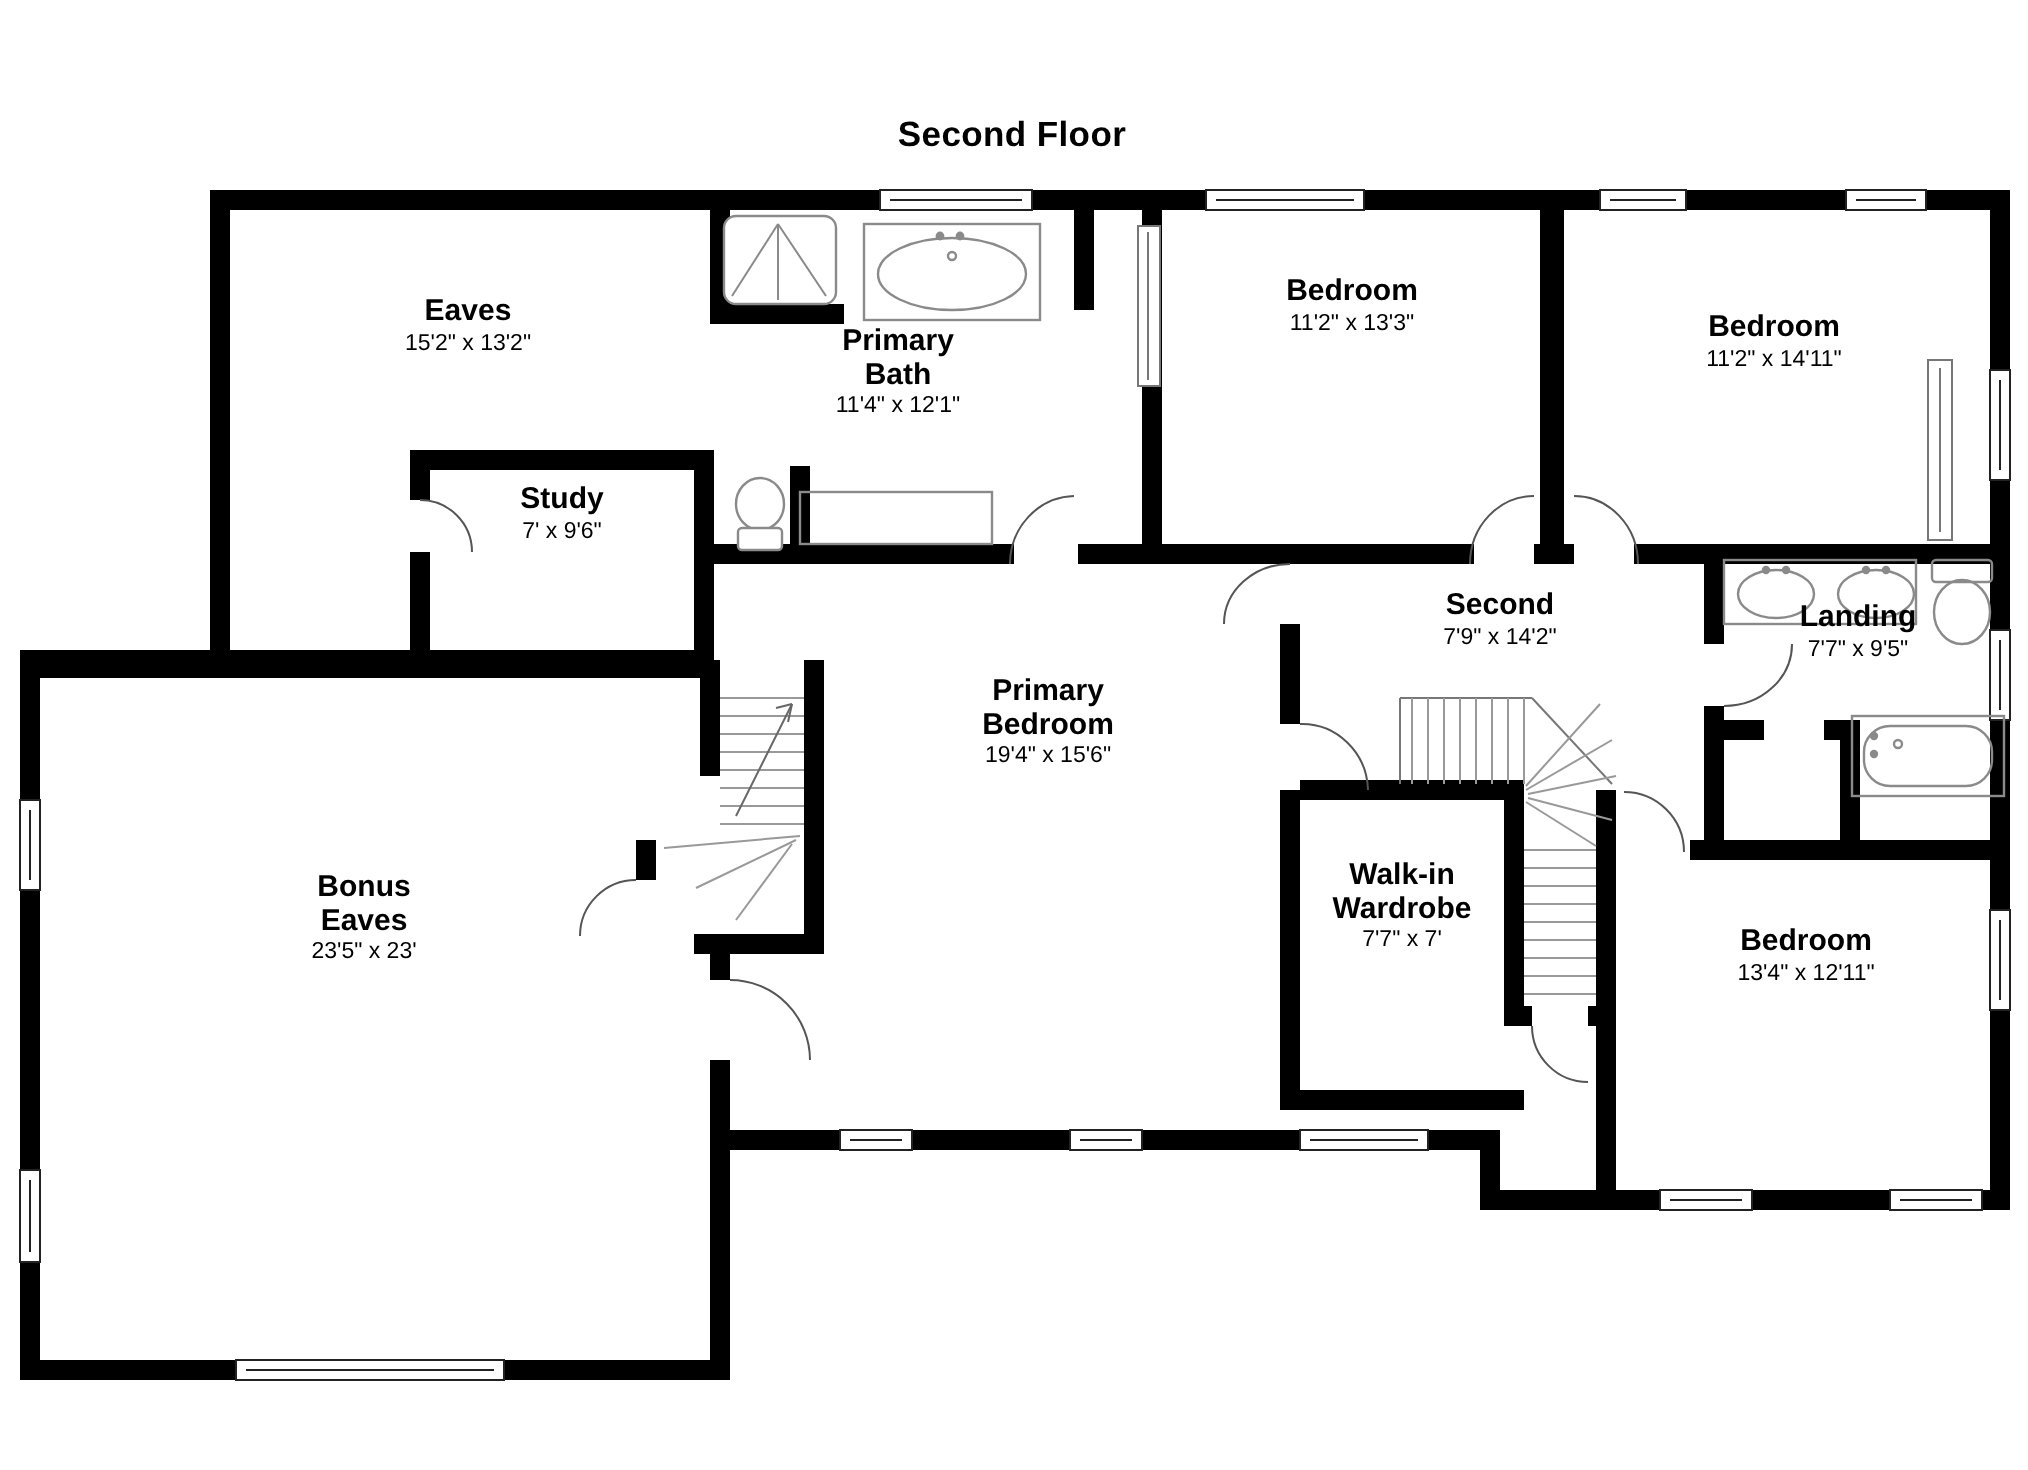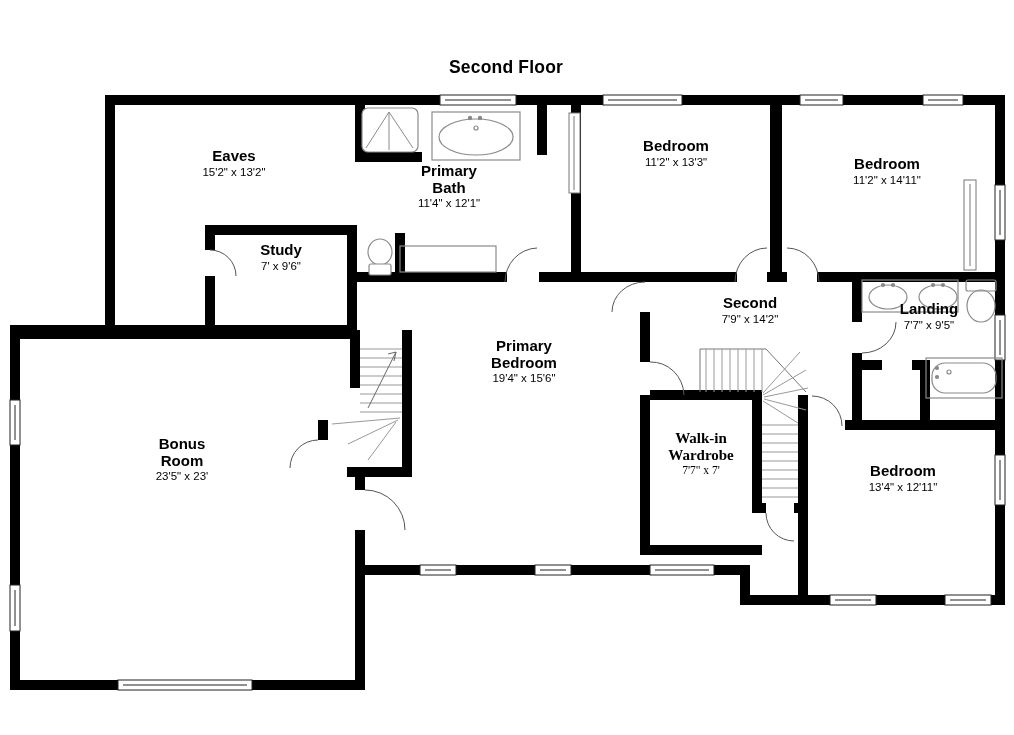--- a/index.html
+++ b/index.html
@@ -226,27 +226,27 @@
     </div>
     <div class="room-label" style="left: 929px; top: 301px;">
       <div class="rname">Landing</div>
       <div class="rdim">7'7" x 9'5"</div>
     </div>
     <div class="room-label" style="left: 524px; top: 338px;">
       <div class="rname">Primary
 Bedroom</div>
       <div class="rdim">19'4" x 15'6"</div>
     </div>
-    <div class="room-label" style="left: 701px; top: 430px; font-family: Liberation Serif, serif;">
+    <div class="room-label" style="left: 701px; top: 430px;">
       <div class="rname">Walk-in
 Wardrobe</div>
       <div class="rdim">7'7" x 7'</div>
     </div>
     <div class="room-label" style="left: 182px; top: 436px;">
       <div class="rname">Bonus
-Room</div>
+Eaves</div>
       <div class="rdim">23'5" x 23'</div>
     </div>
     <div class="room-label" style="left: 903px; top: 463px;">
       <div class="rname">Bedroom</div>
       <div class="rdim">13'4" x 12'11"</div>
     </div>
   </div>
 
 </body></html>

